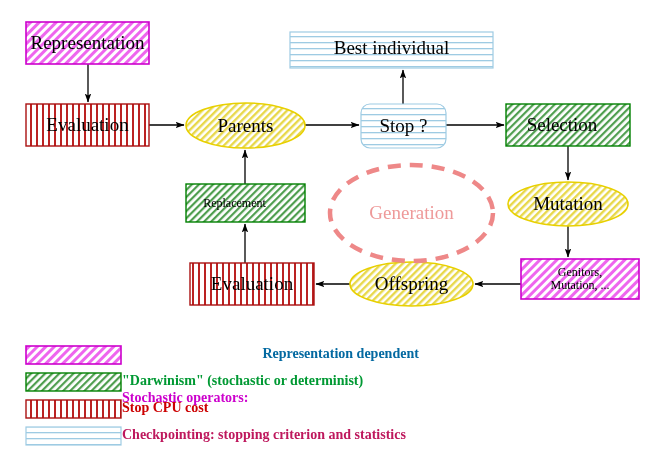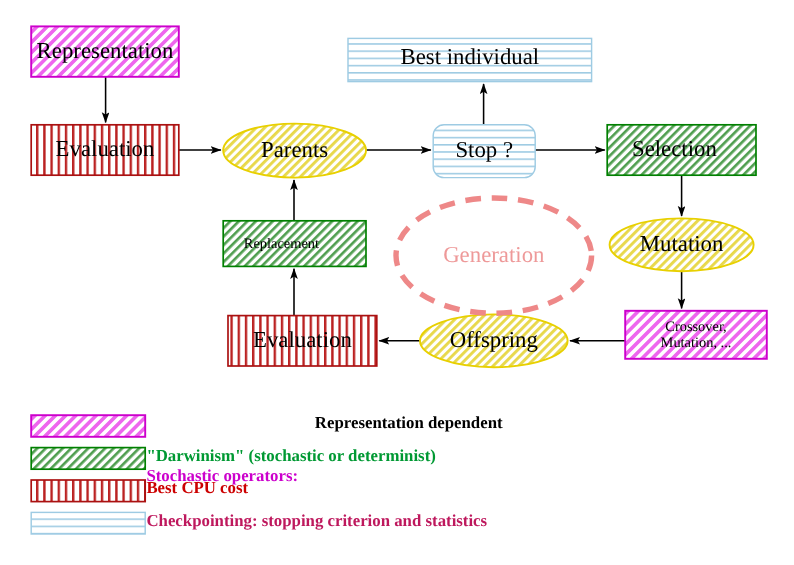--- a/index.html
+++ b/index.html
@@ -115,27 +115,27 @@
   </svg>
 
   <div id="labels-layer">
       <div class="node-label" style="left: 26px; top: 22px; width: 123px; height: 42px; font-size: 19px;">Representation</div>
       <div class="node-label" style="left: 26px; top: 104px; width: 123px; height: 42px; font-size: 19px;">Evaluation</div>
       <div class="node-label" style="left: 186px; top: 103px; width: 119px; height: 45px; font-size: 19px;">Parents</div>
       <div class="node-label" style="left: 290px; top: 32px; width: 203px; height: 32px; font-size: 19px;">Best individual</div>
       <div class="node-label" style="left: 361px; top: 104px; width: 85px; height: 44px; font-size: 19px;">Stop ?</div>
       <div class="node-label" style="left: 506px; top: 104px; width: 112px; height: 42px; font-size: 19px;">Selection</div>
       <div class="node-label" style="left: 508px; top: 182px; width: 120px; height: 44px; font-size: 19px;">Mutation</div>
-      <div class="node-label" style="left: 521px; top: 259px; width: 118px; height: 40px; font-size: 12px;">Crossover,
+      <div class="node-label" style="left: 521px; top: 259px; width: 118px; height: 40px; font-size: 12px;">Genitors,
 Mutation, ...</div>
       <div class="node-label" style="left: 350px; top: 262px; width: 123px; height: 44px; font-size: 19px;">Offspring</div>
       <div class="node-label" style="left: 190px; top: 263px; width: 124px; height: 42px; font-size: 19px;">Evaluation</div>
       <div class="node-label" style="left: 186px; top: 184px; width: 97px; height: 38px; font-size: 12px;">Replacement</div>
       <div class="node-label" style="left: 330px; top: 165px; width: 163px; height: 96px; font-size: 19px; color: rgb(238, 153, 153); text-align: center;">Generation</div>
     </div>
   <div id="legend-layer">
       <div class="legend-text lt-bold" style="left: 122px; top: 347.3px; color: rgb(204, 0, 204); font-size: 14px; margin-top: 44px;">Stochastic operators:</div>
-      <div class="legend-text lt-bold" style="left: 262.375px; top: 347.3px; color: #000000; font-size: 14px;">Representation dependent</div>
+      <div class="legend-text lt-bold" style="left: 262.375px; top: 347.3px; color: #0369a1; font-size: 14px;">Representation dependent</div>
       <div class="legend-text lt-bold" style="left: 122px; top: 374.3px; color: rgb(0, 153, 51); font-size: 14px;">"Darwinism" (stochastic or determinist)</div>
-      <div class="legend-text lt-bold" style="left: 122px; top: 401.3px; color: rgb(204, 0, 0); font-size: 14px;">Best CPU cost</div>
+      <div class="legend-text lt-bold" style="left: 122px; top: 401.3px; color: rgb(204, 0, 0); font-size: 14px;">Stop CPU cost</div>
       <div class="legend-text" style="left: 122px; top: 428.3px; color: #be185d; font-size: 14px; font-weight: bold;">Checkpointing: stopping criterion and statistics</div>
     </div>
 </div>
 
 </body></html>

